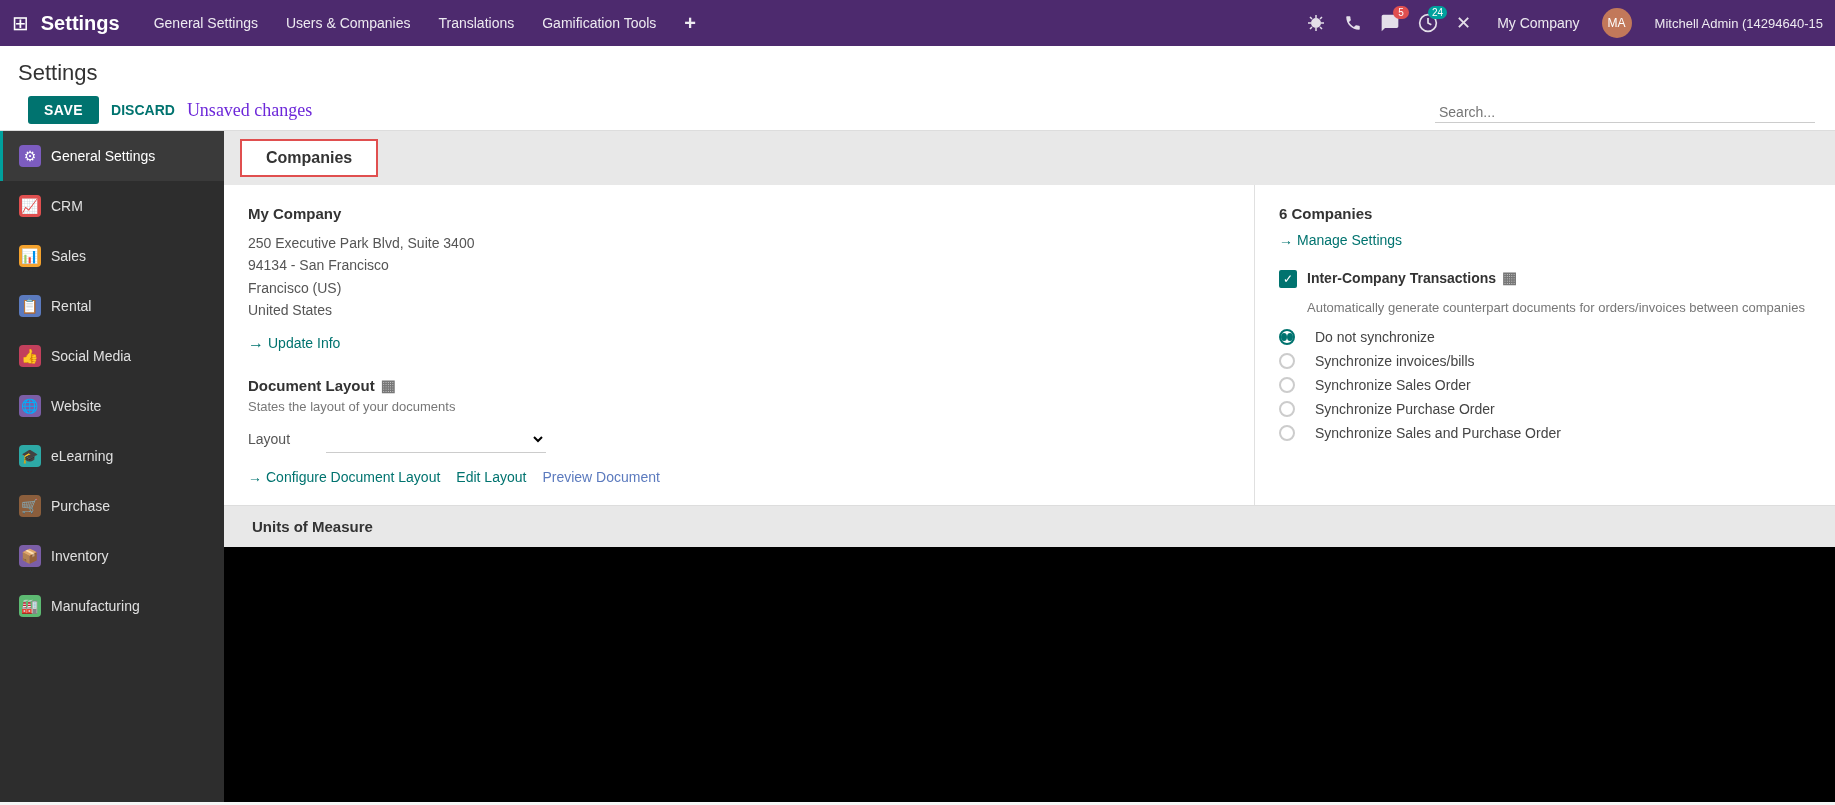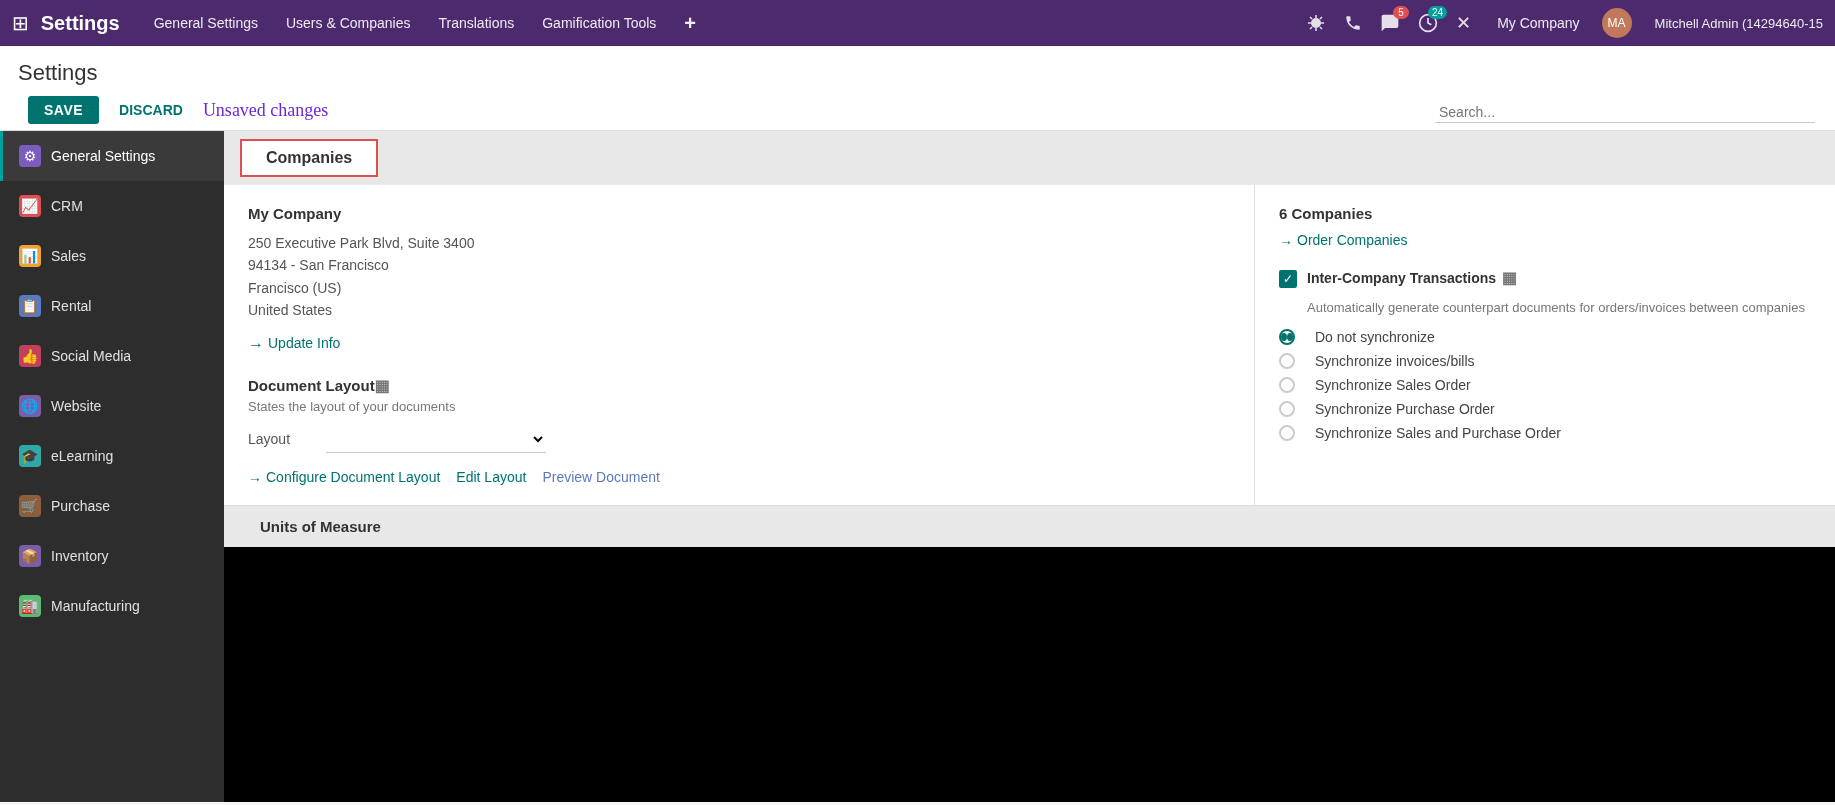--- a/index.html
+++ b/index.html
@@ -82,21 +82,20 @@
       border-bottom: 1px solid #ccc;
       outline: none;
       font-size: 14px;
       color: #999;
       padding: 2px 4px;
       background: transparent;
     }
     .toolbar {
       display: flex;
       align-items: center;
-      gap: 8px;
       padding: 6px 10px;
     }
     .btn-save {
       background: #00736f;
       color: #fff;
       border: none;
       padding: 6px 16px;
       border-radius: 3px;
       cursor: pointer;
       font-size: 14px;
@@ -233,21 +232,21 @@
       font-size: 14px;
     }
 
     .doc-layout-section { margin-top: 24px; }
     .doc-layout-title {
       font-size: 15px;
       font-weight: 600;
       color: #333;
       display: flex;
       align-items: center;
-      gap: 0;
+      gap: 6px;
     }
     .doc-layout-subtitle { color: #777; font-size: 13px; margin: 4px 0 12px; }
     .layout-select-row { display: flex; align-items: center; gap: 8px; margin-bottom: 16px; }
     .layout-label { color: #555; font-size: 14px; width: 70px; }
     .layout-select {
       border: none;
       border-bottom: 1px solid #ccc;
       width: 220px;
       padding: 4px 6px;
       font-size: 14px;
@@ -349,21 +348,21 @@
       content: '';
       width: 8px;
       height: 8px;
       border-radius: 50%;
       background: #00736f;
     }
 
     
     .units-section {
       background: #e8e8e8;
-      padding: 12px 36px;
+      padding: 12px 28px;
       border-top: 1px solid #ddd;
     }
     .units-title {
       font-size: 15px;
       font-weight: 600;
       color: #333;
     }
 
     
     .content-area::-webkit-scrollbar { width: 6px; }
@@ -523,21 +522,21 @@
             </div>
             <div class="preview-link">Preview Document</div>
           </div>
         </div>
       </div>
 
       <div class="right-panel">
         <div class="companies-count">6 Companies</div>
         <div class="manage-companies-link">
           <span>→</span>
-          <span>Order Companies</span>
+          <span>Manage Settings</span>
         </div>
 
         <div class="inter-company-row">
           <div class="checkbox-teal">✓</div>
           <div>
             <div class="inter-company-title">
               <span>Inter-Company Transactions</span>
               <span style="font-size:16px; color:#777;">▦</span>
             </div>
           </div>

